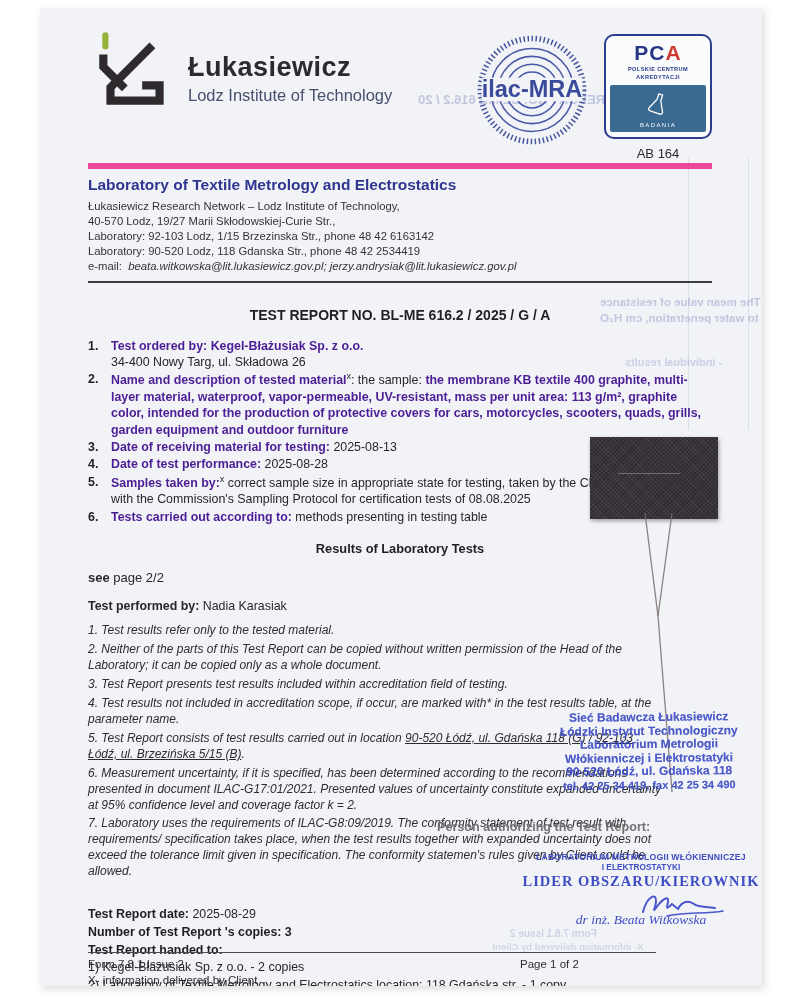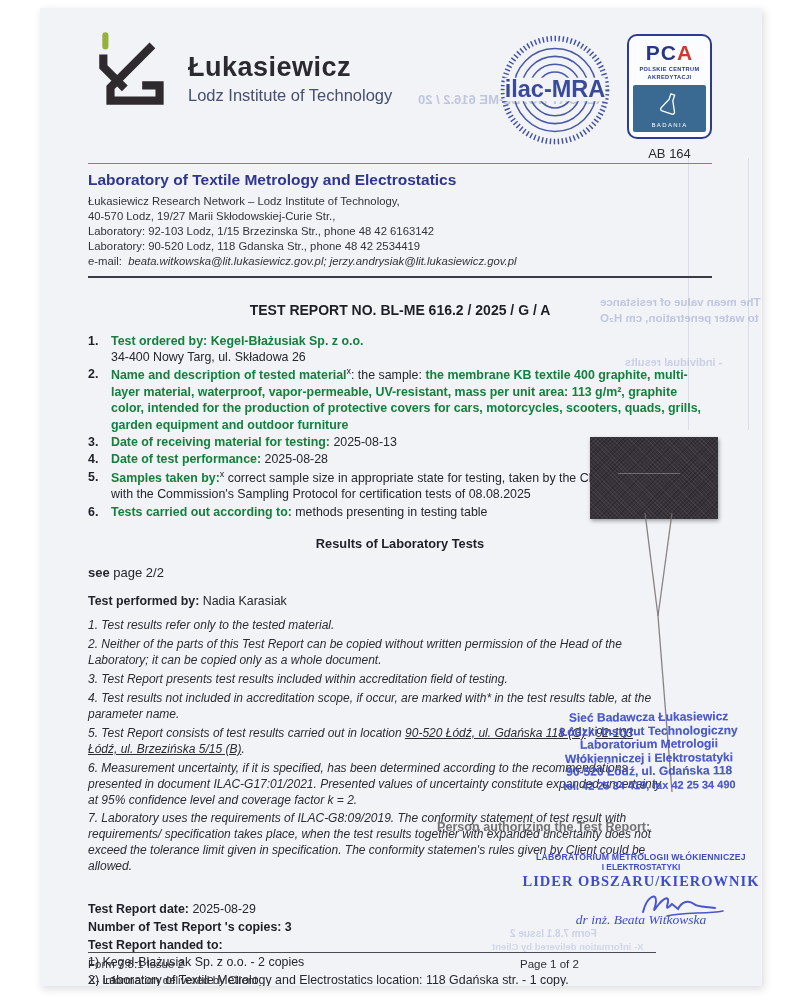--- a/index.html
+++ b/index.html
@@ -14,44 +14,44 @@
   }
   .content{padding:20px 50px 0 48px;position:relative;}
 
   
   .header-row{display:flex;align-items:flex-start;}
   .logo-mark{flex:none;}
   .brand-col{margin-left:8px;padding-top:24px;}
   .brand-name{font-size:27px;font-weight:bold;color:#2c2a31;letter-spacing:.5px;}
   .brand-inst{font-size:16.5px;color:#454f6e;margin-top:3px;}
   .logos-right{margin-left:auto;display:flex;gap:16px;align-items:flex-start;padding-top:6px;}
-  .pca-col{width:85px;text-align:center;}
+  .pca-col{width:108px;text-align:center;}
   .pca-badge{border:2px solid #2d3c8e;border-radius:10px;background:#fbfcfe;padding:6px 4px 5px;}
   .pca-title{font-size:21px;font-weight:bold;color:#273786;letter-spacing:1px;line-height:1;}
   .pca-title .pca-a{color:#cf3a2e;}
   .pca-sub{font-size:5.6px;color:#273786;font-weight:bold;letter-spacing:.4px;margin-top:3px;line-height:1.35;}
   .pca-box{margin-top:4px;background:#3a6a92;border-radius:2px;padding:6px 0 4px;color:#fff;}
   .pca-box-label{font-size:6px;letter-spacing:1.4px;margin-top:3px;}
   .pca-cert{margin-top:7px;font-size:13px;color:#2b2b30;}
 
   
-  .lab-sect{margin-top:2px;border-top:1px solid #ec4899;padding-top:7px;}
+  .lab-sect{margin-top:2px;border-top:6px solid #ec4899;padding-top:7px;}
   .lab-name{color:#2e3690;font-weight:bold;font-size:15.5px;}
   .addr{font-size:11.3px;color:#33333b;line-height:1.32;margin-top:5px;}
   .addr div{white-space:nowrap;}
   .emails{font-style:italic;}
   .rule-main{border-top:2.5px solid #3b3b45;margin-top:7px;}
 
   
   .title{text-align:center;font-weight:bold;font-size:14px;color:#1f1f27;margin:24px 0 15px;}
   .items{font-size:12.4px;line-height:1.32;}
   .item{display:flex;margin-bottom:1px;}
   .item .no{width:23px;flex:none;font-weight:bold;color:#1e1e26;}
   .item .ibody{flex:1;}
-  .item b{color:#15803d;}
+  .item b{color:#4c1d95;}
   sup.xmark{font-size:9px;font-weight:normal;}
 
   .results-heading{text-align:center;font-weight:bold;font-size:12.8px;margin:16px 0 4px;color:#1f1f27;}
   .see-line{font-size:13px;margin:14px 0 0;}
   .performed{font-size:12.4px;margin:14px 0 10px;}
 
   .notes{font-size:12px;font-style:italic;color:#2c2c34;line-height:1.33;max-width:575px;}
   .notes p{margin:0 0 3px;}
 
   .report-info{margin-top:26px;font-size:12.4px;line-height:1.42;}

